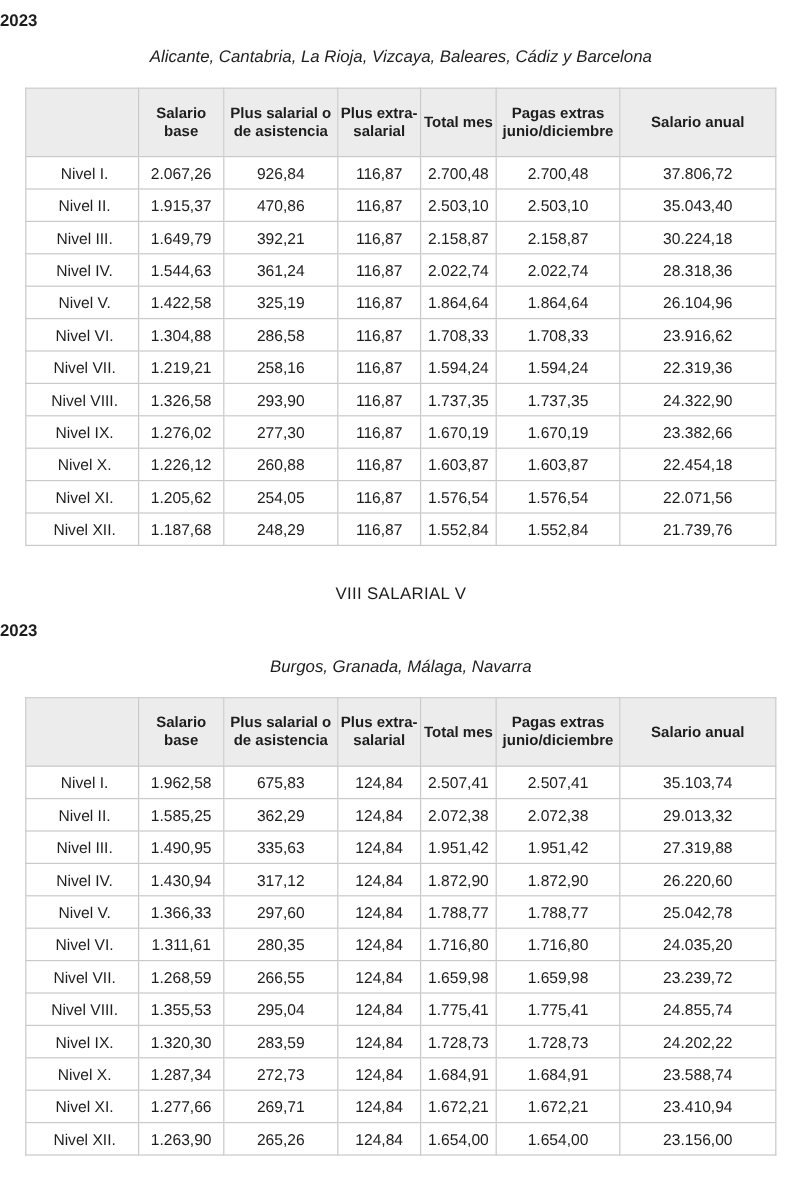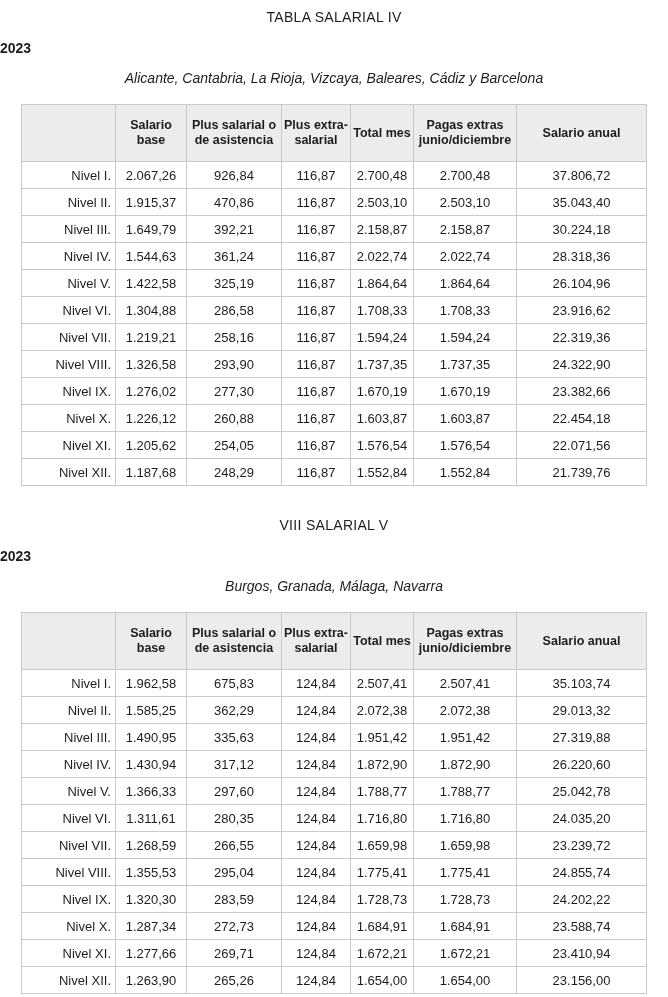--- a/index.html
+++ b/index.html
@@ -62,42 +62,41 @@
     height: 56px;
     padding: 0 2px;
     line-height: 1.2;
   }
   table.salary-table td {
     height: 26px;
     vertical-align: middle;
     background: #ffffff;
   }
   table.salary-table td.row-label {
-    text-align: right;
+    text-align: center;
     padding: 0 4px 0 8px;
   }
   table.salary-table td.num {
     text-align: center;
     padding: 0 2px;
   }
   col.c0 { width: 94px; }
   col.c1 { width: 71px; }
   col.c2 { width: 95px; }
   col.c3 { width: 69px; }
   col.c4 { width: 63px; }
   col.c5 { width: 103px; }
   col.c6 { width: 130px; }
 </style>
 </head>
 <body>
 
 <div class="page">
 
   <section class="salary-section">
-    <p class="doc-title">TABLA SALARIAL IV</p>
     <p class="doc-year">2023</p>
     <p class="doc-regions">Alicante, Cantabria, La Rioja, Vizcaya, Baleares, Cádiz y Barcelona</p>
     <table class="salary-table">
       <colgroup>
         <col class="c0">
           <col class="c1">
           <col class="c2">
           <col class="c3">
           <col class="c4">
           <col class="c5">

